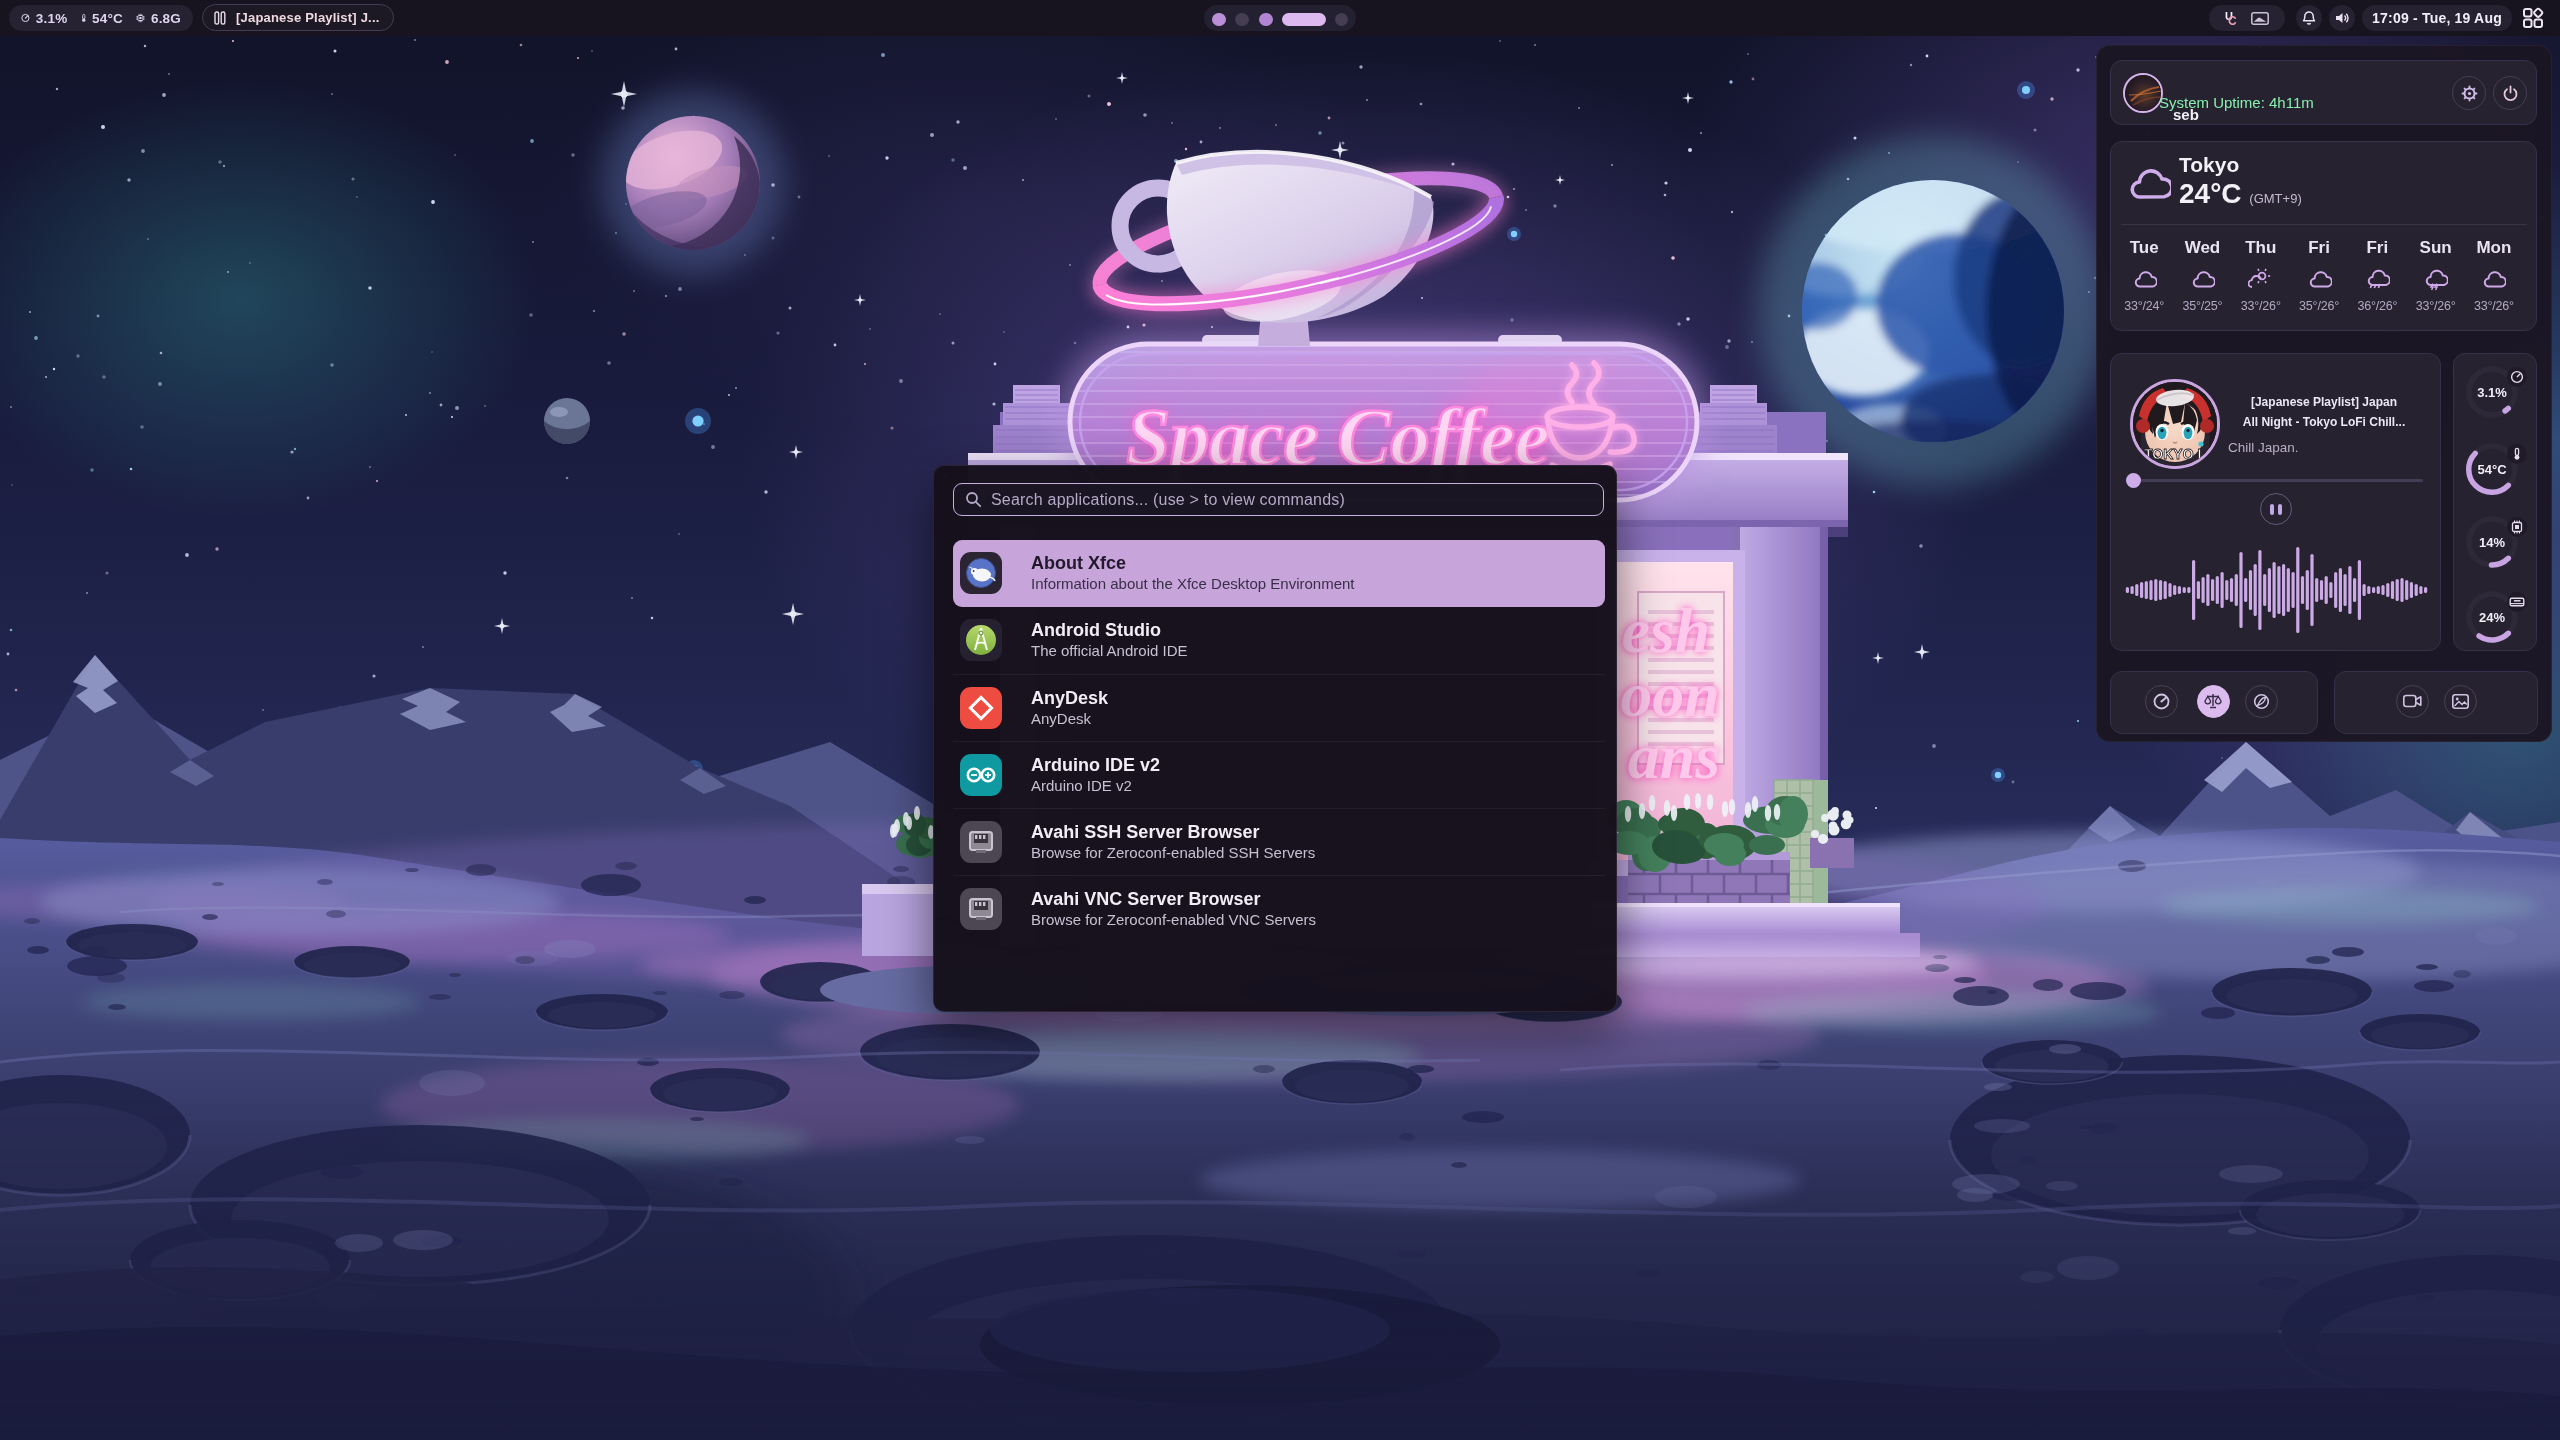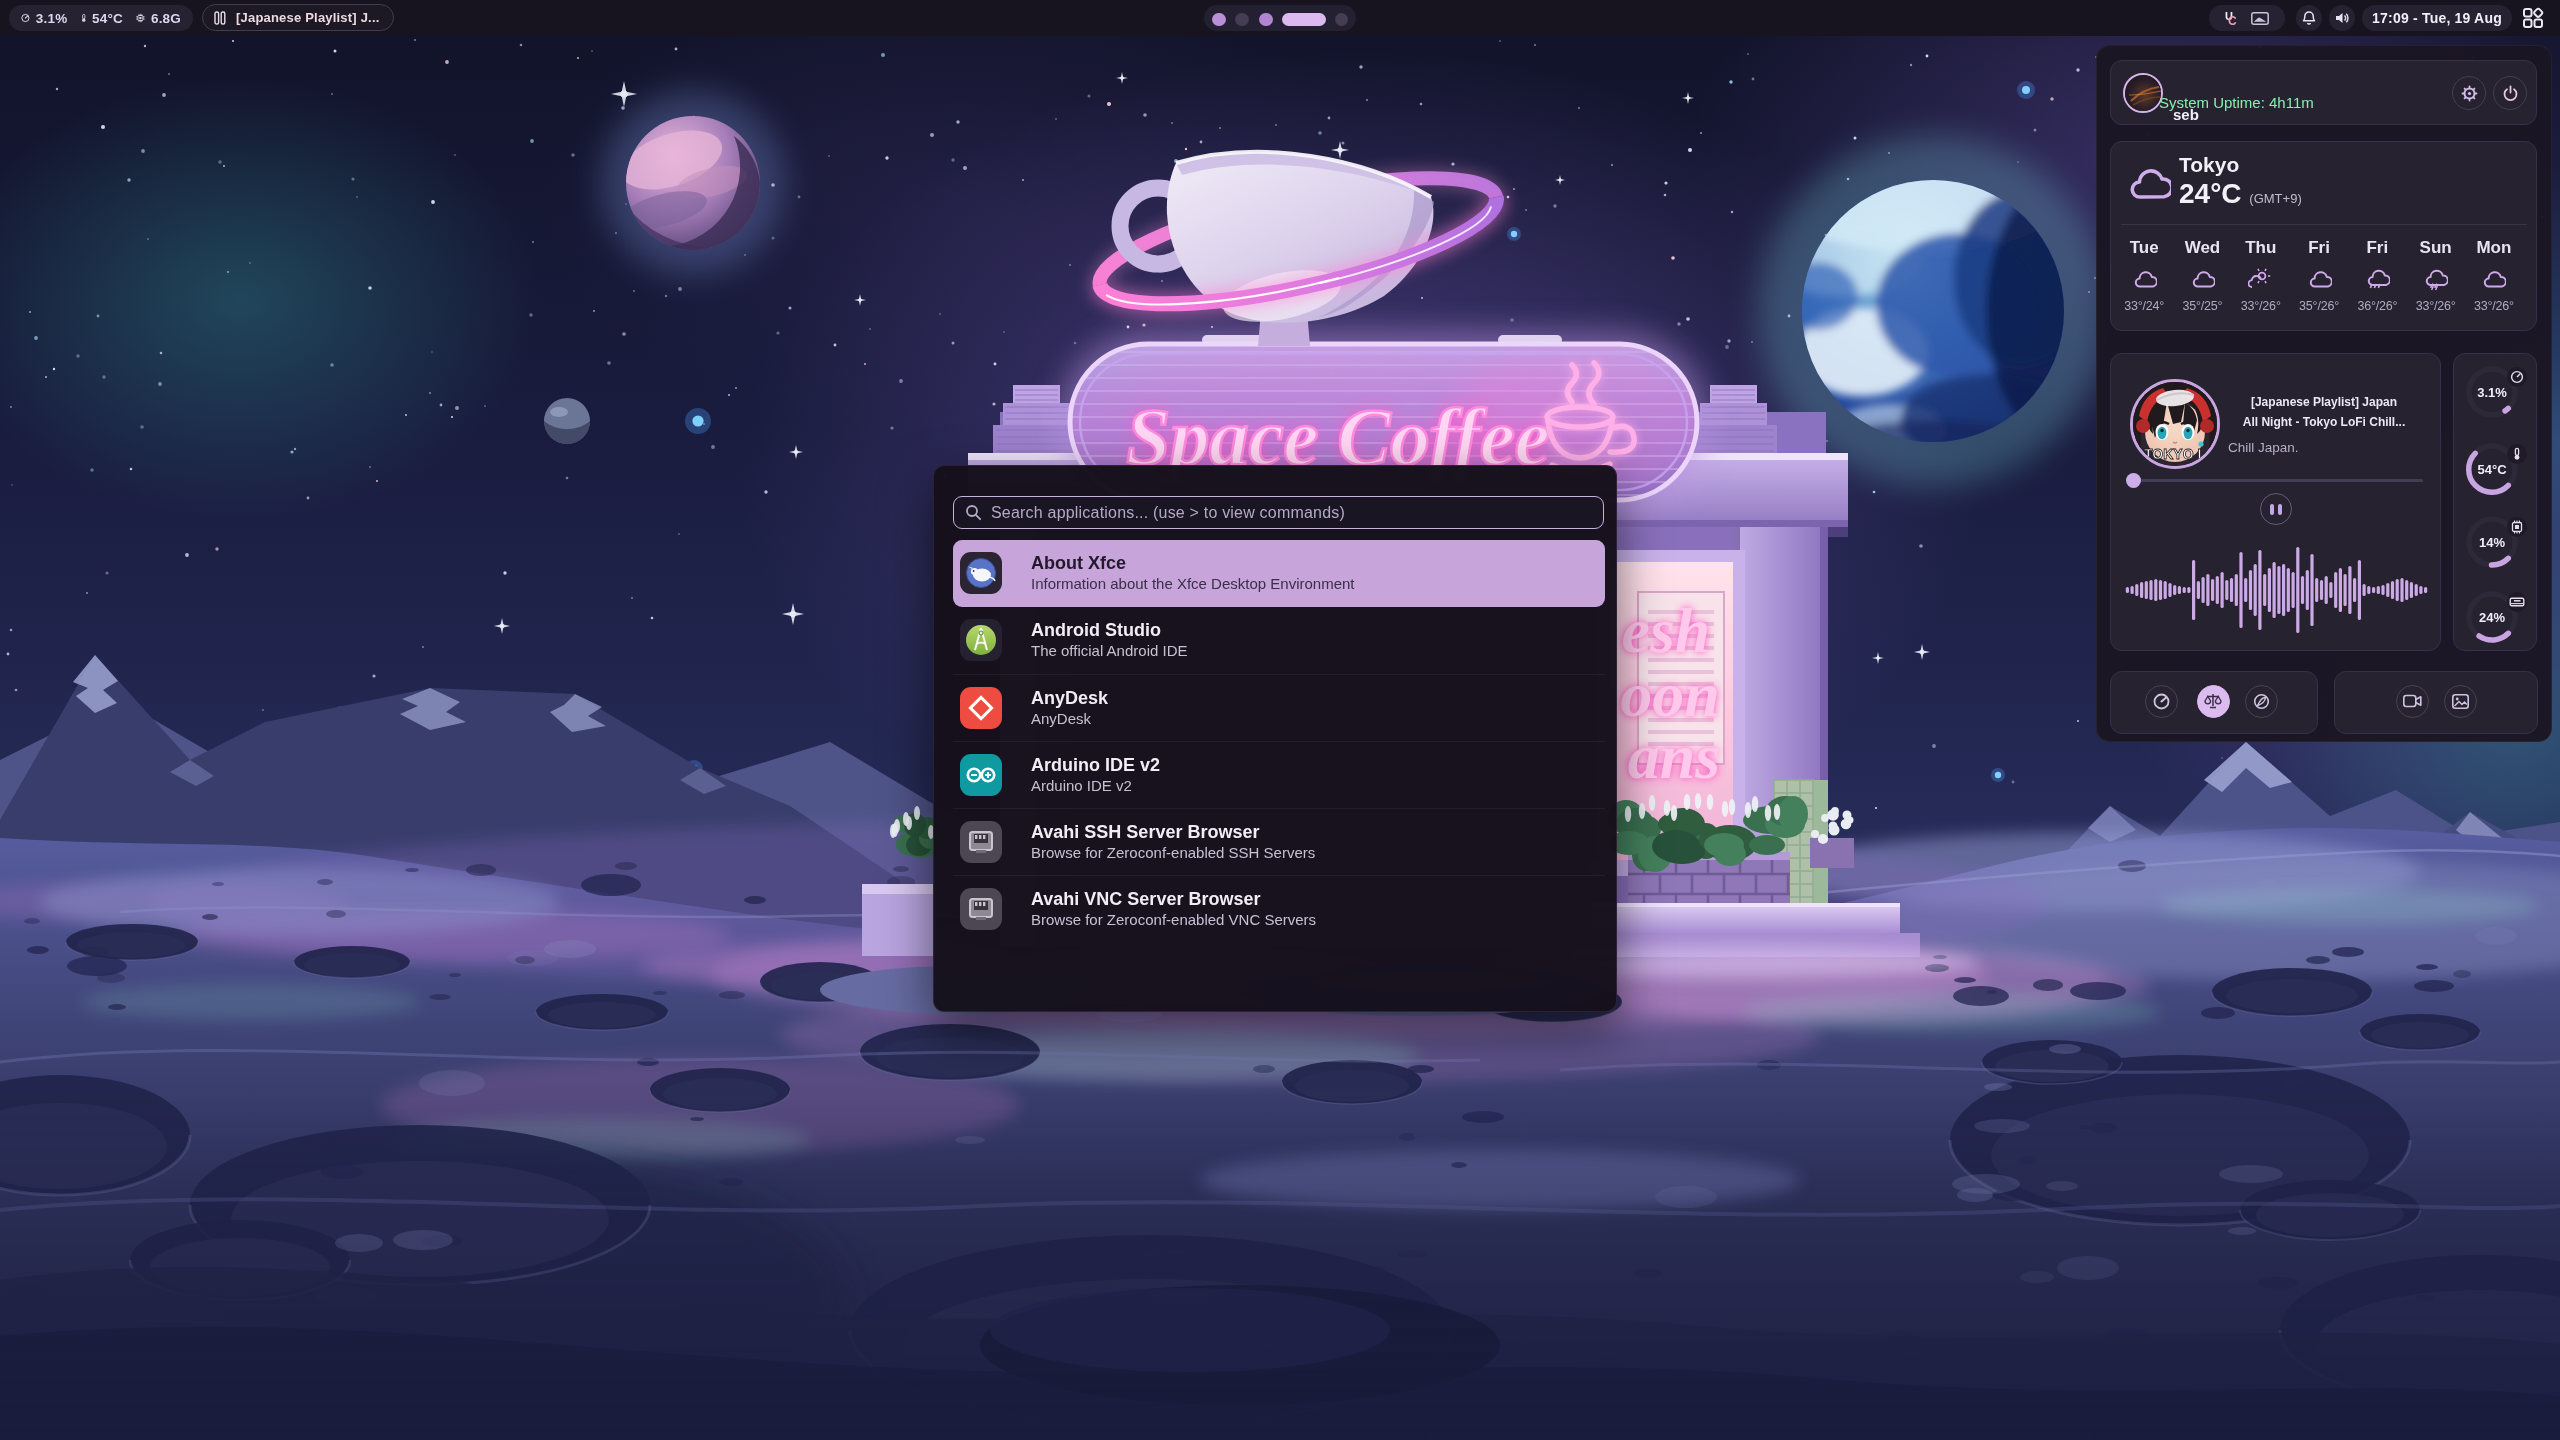--- a/index.html
+++ b/index.html
@@ -7,21 +7,21 @@
 .abs { position:absolute; }
 
 .bar { position:absolute; left:0; top:0; width:2560px; height:36px; background:#18141f; }
 .pill { position:absolute; top:5px; height:26px; background:#262231; border-radius:13px; display:flex; align-items:center; }
 .pill2 { position:absolute; top:4px; height:27px; border:1px solid #443c57; border-radius:14px; display:flex; align-items:center; background:rgba(32,27,42,0.5); }
 .bartxt { color:#ded5ee; font-size:13.5px; font-weight:700; letter-spacing:0.2px; }
 .circ { position:absolute; top:5px; width:26px; height:26px; border-radius:50%; background:#262231; display:flex; align-items:center; justify-content:center; }
 .wsdot { position:absolute; top:12.5px; height:13px; border-radius:7px; }
 
 .launcher { position:absolute; left:933px; top:465px; width:684px; height:547px; background:rgba(21,16,27,0.985); border-radius:11px; border:1px solid rgba(170,150,200,0.14); box-shadow:0 18px 50px rgba(0,0,0,0.55); }
-.search { position:absolute; left:19px; top:30px; width:651px; height:33px; border:1.5px solid #c6b2e0; border-radius:9px; background:rgba(30,24,38,0.55); display:flex; align-items:center; padding-left:11px; }
+.search { position:absolute; left:19px; top:17px; width:651px; height:33px; border:1.5px solid #c6b2e0; border-radius:9px; background:rgba(30,24,38,0.55); display:flex; align-items:center; padding-left:11px; }
 .search span { color:#b4a9c6; font-size:16px; margin-left:9px; letter-spacing:0.2px; }
 .lrows { position:absolute; left:19px; top:73.5px; width:652px; }
 .lrow { height:67px; display:flex; align-items:center; }
 .lrow.sel { background:#c7a4da; border-radius:9px; }
 .ric { width:42px; height:42px; margin-left:7px; flex:0 0 42px; }
 .rtx { margin-left:29px; }
 .rt1 { font-size:18px; font-weight:700; color:#f1edf6; line-height:21px; }
 .rt2 { font-size:15px; color:#c7c0d2; line-height:19px; margin-top:0; }
 .sel .rt1 { color:#221a2c; }
 .sel .rt2 { color:#3a2f49; }

